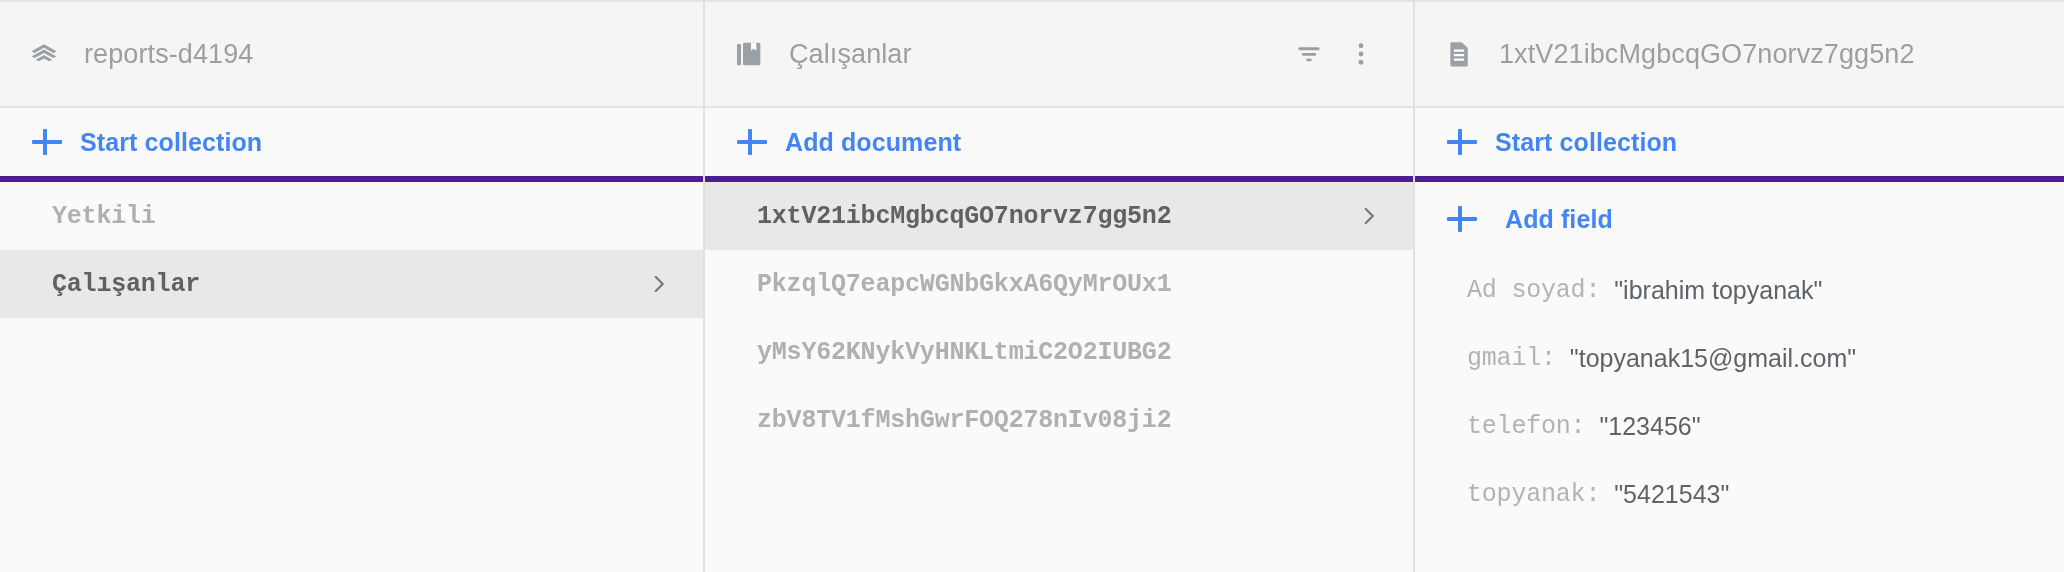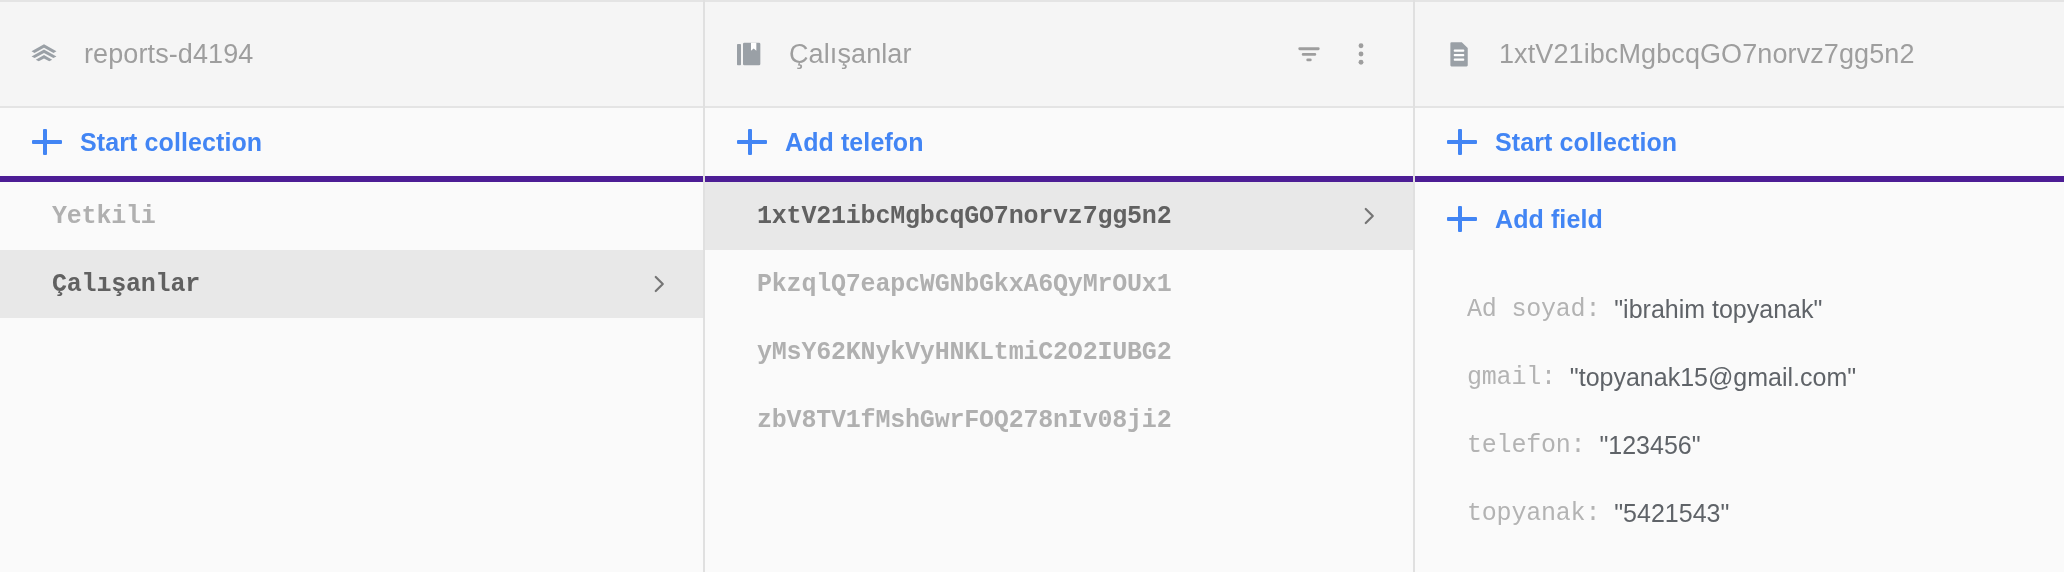--- a/index.html
+++ b/index.html
@@ -108,21 +108,21 @@
   }
   .action-row .plus::after {
     left: 13px; top: 4px; width: 4px; height: 26px;
   }
   .action-row .action-label {
     font-size: 25px;
     font-weight: bold;
     color: #4285f4;
     letter-spacing: 0.1px;
   }
-  .action-row.indent .action-label { }
+  .action-row.indent .action-label { margin-left: 10px; }
 
   .list-row {
     display: flex;
     align-items: center;
     height: 68px;
     padding: 0 30px 0 52px;
     cursor: pointer;
     font-family: "Liberation Mono", monospace;
     font-size: 25px;
     color: #b0b0b0;
@@ -145,21 +145,21 @@
     width: 28px; height: 28px;
     display: flex;
     align-items: center;
     justify-content: center;
     margin-left: 14px;
   }
 
   
   .field-row {
     display: flex;
-    align-items: flex-end;
+    align-items: center;
     height: 68px;
     padding: 0 30px 0 52px;
     white-space: nowrap;
     overflow: hidden;
   }
   .field-key {
     font-family: "Liberation Mono", monospace;
     font-size: 25px;
     color: #b3b3b3;
     letter-spacing: -0.2px;
@@ -245,21 +245,21 @@
           <circle cx="12" cy="12" r="1.95" fill="#9e9e9e"></circle>
           <circle cx="12" cy="18.6" r="1.95" fill="#9e9e9e"></circle>
         </svg>
       </span>
     </div>
 
     <div class="panel-body">
 
       <div class="action-row">
         <span class="plus"></span>
-        <span class="action-label">Add telefon</span>
+        <span class="action-label">Add document</span>
       </div>
 
       <div class="list-row selected">
         <span class="row-text">1xtV21ibcMgbcqGO7norvz7gg5n2</span>
         <span class="chev">
           <svg width="26" height="26" viewBox="0 0 24 24">
             <path d="M9 5.5 15.5 12 9 18.5" fill="none" stroke="#757575" stroke-width="2" stroke-linecap="round" stroke-linejoin="round"></path>
           </svg>
         </span>
       </div>

